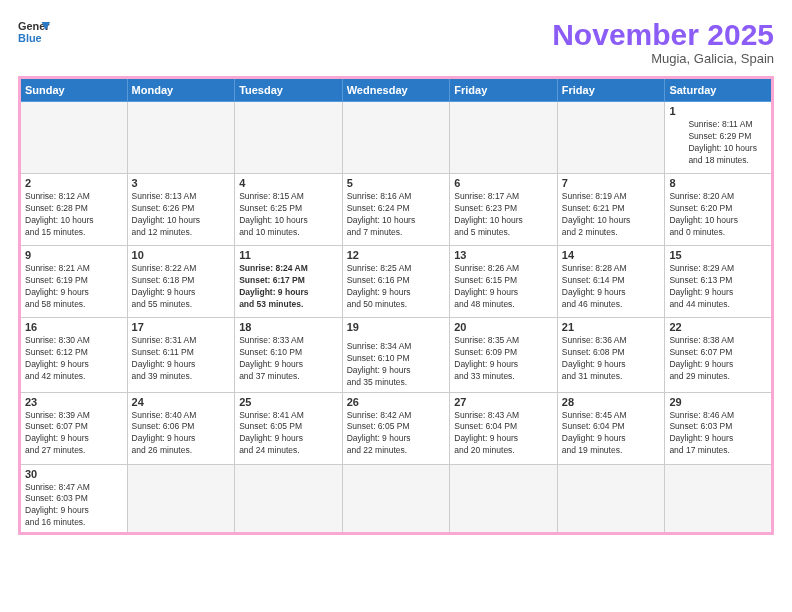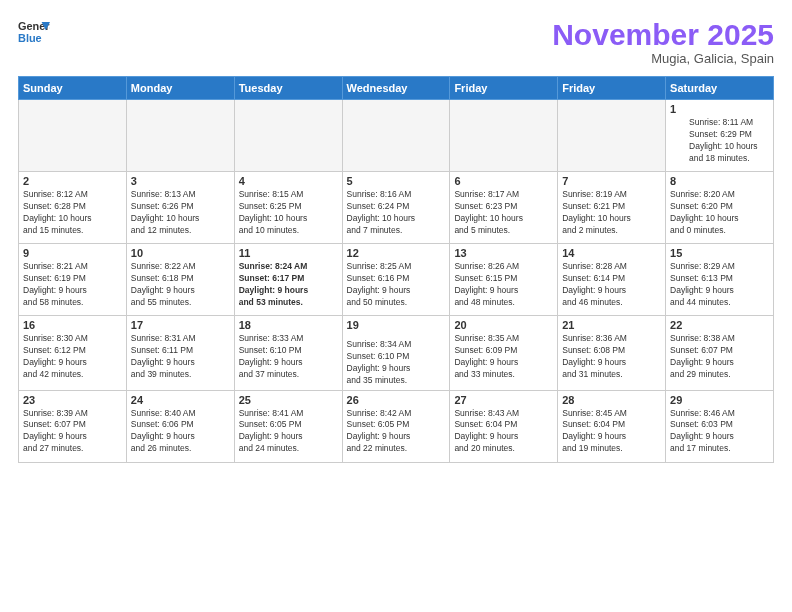--- a/index.html
+++ b/index.html
@@ -40,21 +40,21 @@
       color: #8b5cf6;
       line-height: 1.1;
     }
     .subtitle {
       font-size: 13px;
       color: #555;
     }
     .calendar {
       width: 100%;
       border-collapse: collapse;
-      border: 1px solid #f9a8d4;
+      border: 3px solid #f9a8d4;
     }
     .calendar th {
       background: #2979c7;
       color: #fff;
       font-size: 11px;
       font-weight: bold;
       padding: 5px 4px;
       text-align: left;
       border: 1px solid #5599d9;
       width: calc(100% / 7);
@@ -331,15 +331,30 @@
 and 19 minutes.</div>
           </td>
           <td>
             <span class="day-number">29</span>
             <div class="day-info" style="white-space: pre-line;">Sunrise: 8:46 AM
 Sunset: 6:03 PM
 Daylight: 9 hours
 and 17 minutes.</div>
           </td>
         </tr>
+        <tr class="last-row">
+          <td>
+            <span class="day-number">30</span>
+            <div class="day-info" style="white-space: pre-line;">Sunrise: 8:47 AM
+Sunset: 6:03 PM
+Daylight: 9 hours
+and 16 minutes.</div>
+          </td>
+          <td class="empty"></td>
+          <td class="empty"></td>
+          <td class="empty"></td>
+          <td class="empty"></td>
+          <td class="empty"></td>
+          <td class="empty"></td>
+        </tr>
       </tbody>
   </table>
 </div>
 
 </body></html>

